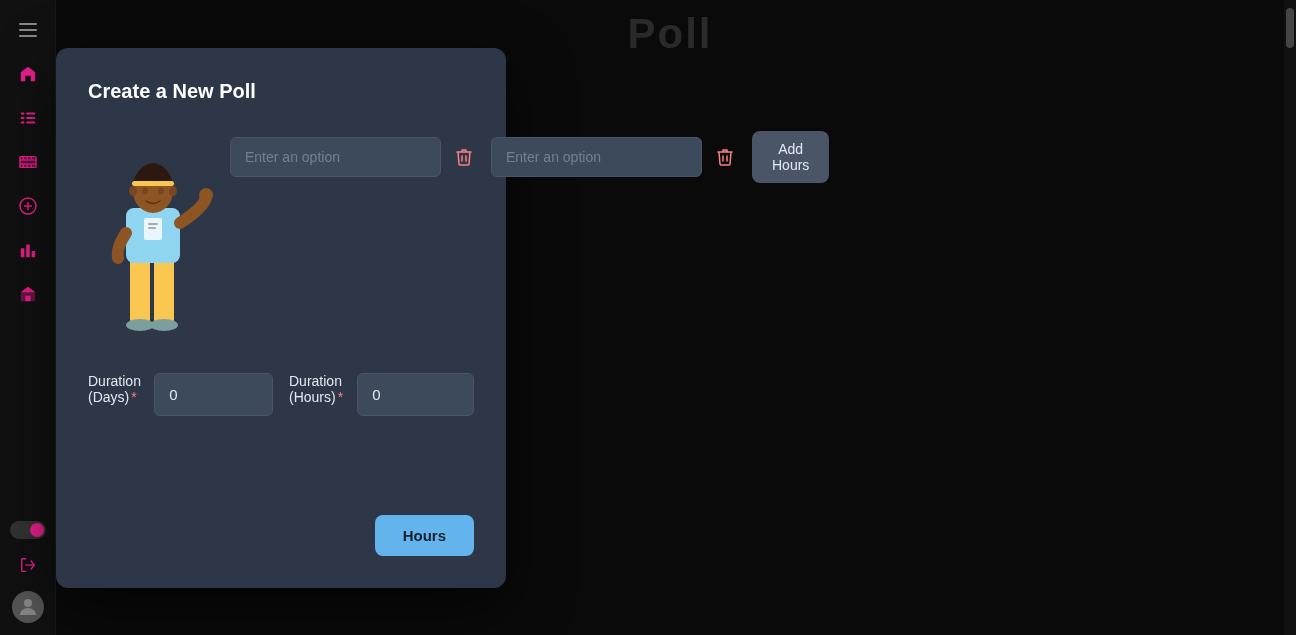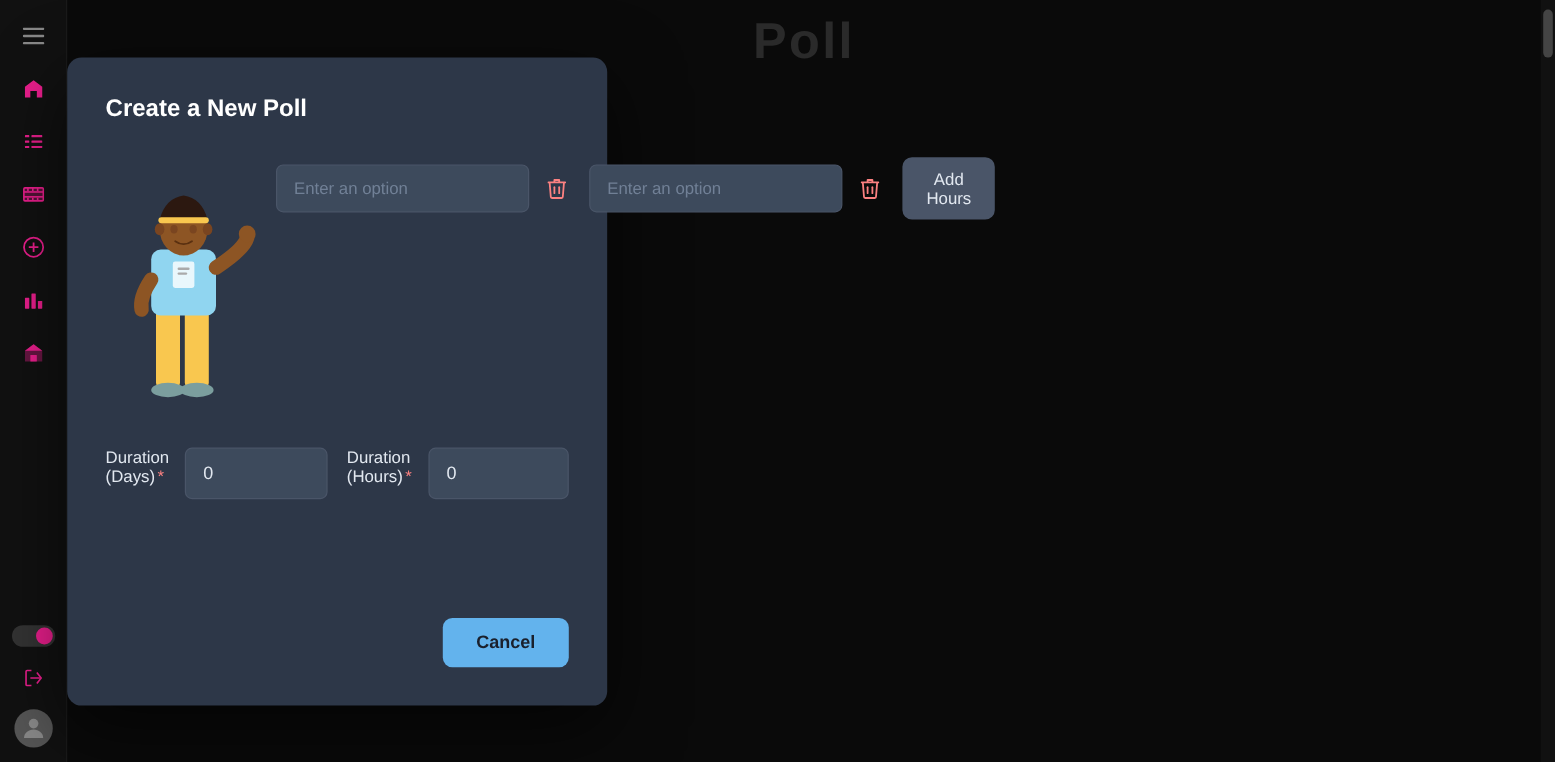--- a/index.html
+++ b/index.html
@@ -439,21 +439,21 @@
         </div>
         <div class="duration-field">
           <label class="duration-label">
             <span>Duration (Hours)</span><span class="required-star">*</span>
           </label>
           <input class="duration-input" type="number" value="0" style="">
         </div>
       </div>
 
       <div class="modal-footer">
-        <button class="create-btn">Cancel</button>
+        <button class="create-btn">Hours</button>
       </div>
 
     </div>
   </div>
 </div>
 
 <div class="scrollbar">
   <div class="scrollbar-thumb"></div>
 </div>
 

